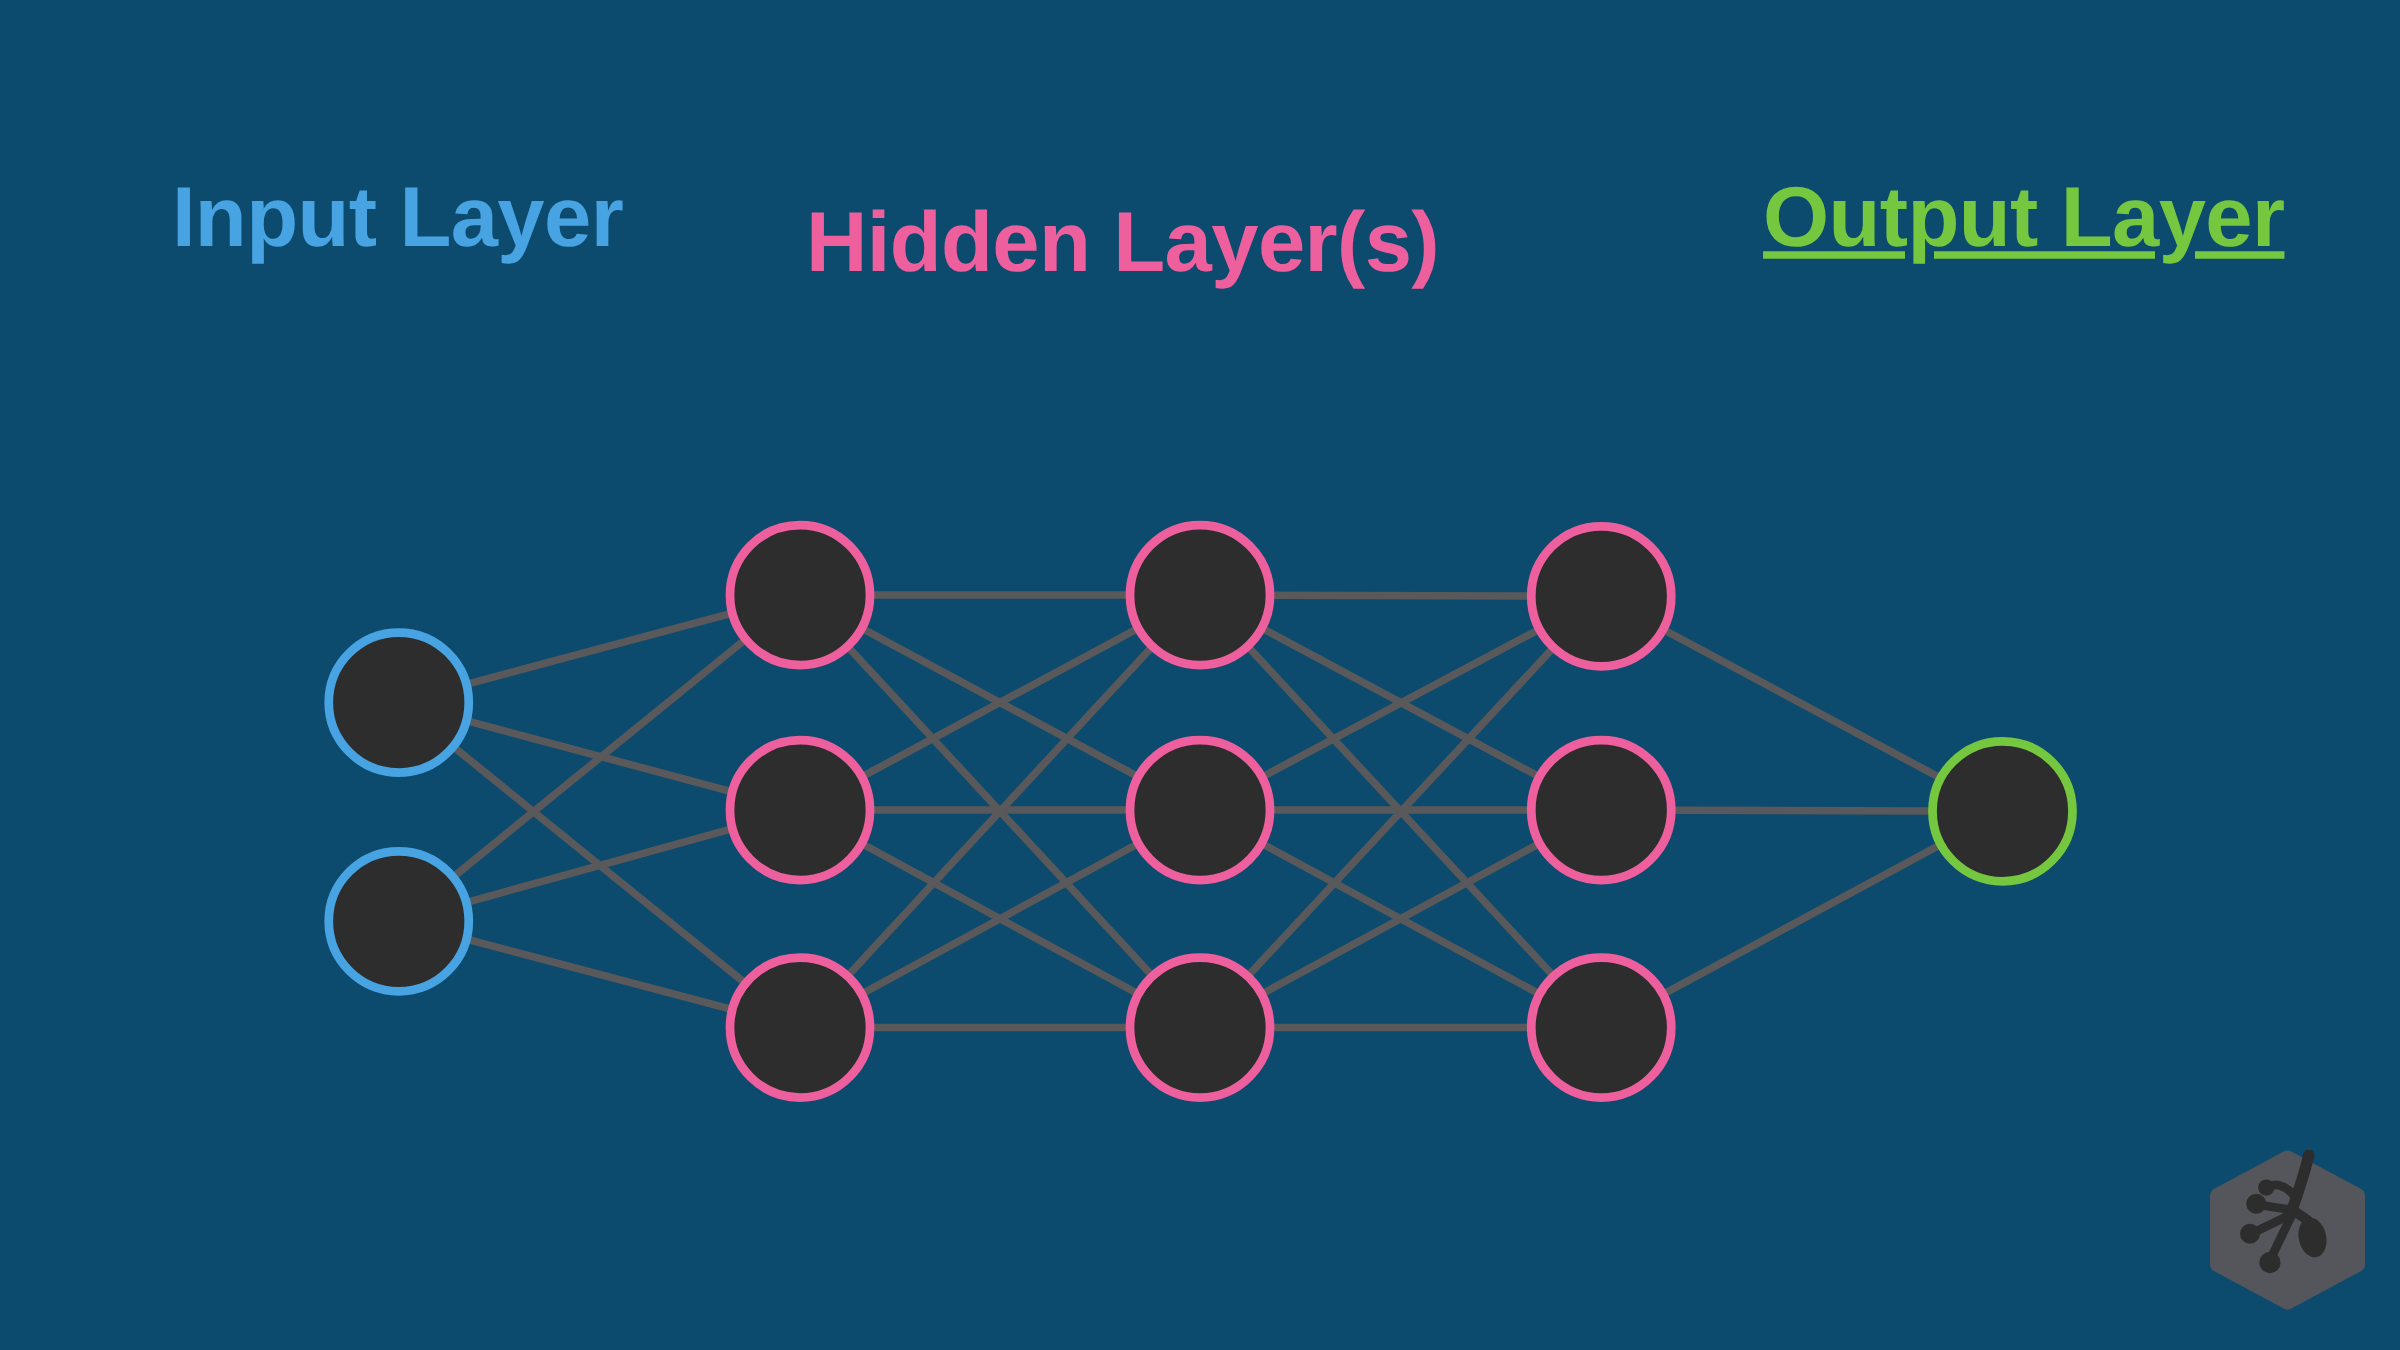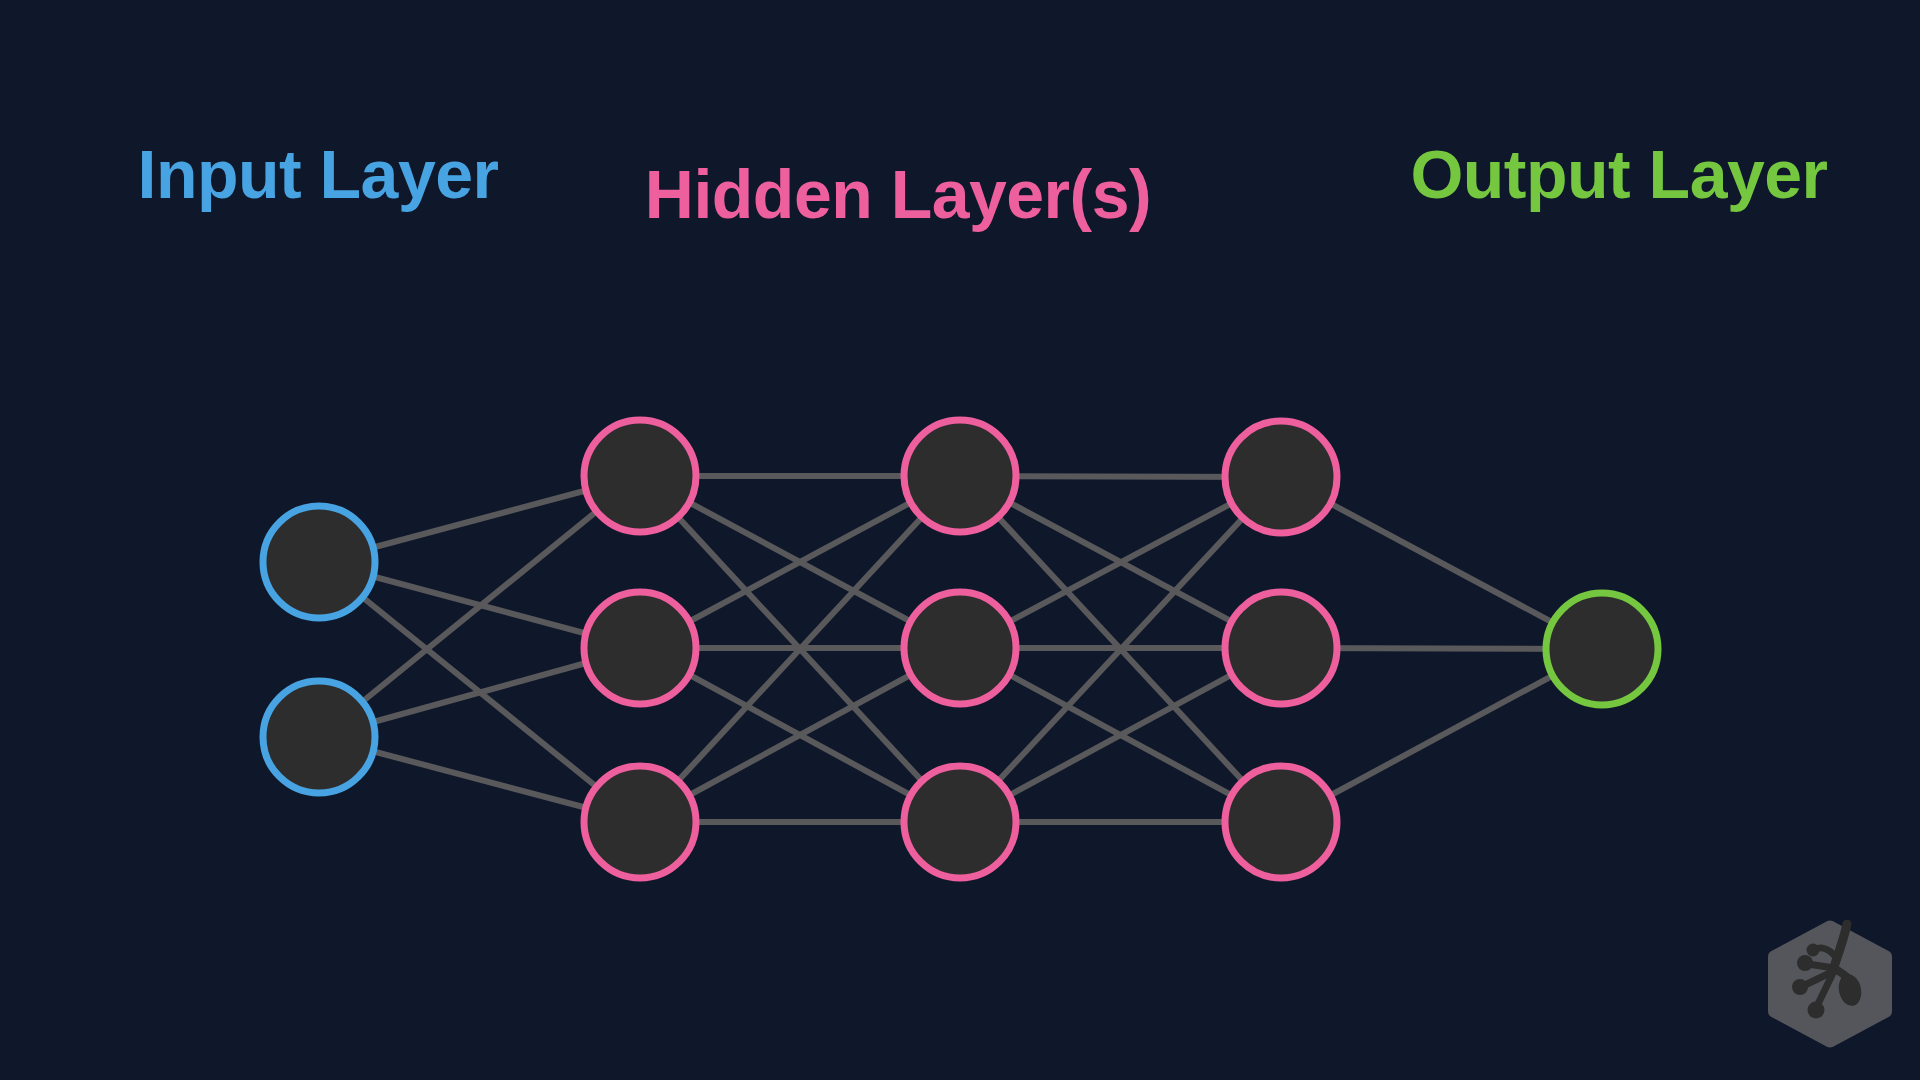--- a/index.html
+++ b/index.html
@@ -49,27 +49,27 @@
     stroke: var(--cutout, #2d2d2d);
     stroke-linecap: round;
   }
   .branch-fill {
     fill: var(--cutout, #2d2d2d);
   }
 </style>
 </head>
 <body style="background: rgb(45, 45, 45);">
 
-<div class="stage" style="width: 1920px; height: 1080px; background: #0f172a;">
+<div class="stage" style="width: 1920px; height: 1080px; background: #0c4a6e;">
 
   <div class="layer-label" style="left: 318px; top: 140px; color: rgb(71, 163, 225);">Input Layer</div>
 
   <div class="layer-label" style="left: 898px; top: 140px; color: rgb(238, 95, 158); margin-top: 20px;">Hidden Layer(s)</div>
 
-  <div class="layer-label" style="left: 1619px; top: 140px; color: rgb(116, 199, 63);">Output Layer</div>
+  <div class="layer-label" style="left: 1619px; top: 140px; color: rgb(116, 199, 63); text-decoration: underline;">Output Layer</div>
 
   <svg id="network-svg" xmlns="http://www.w3.org/2000/svg" viewBox="0 0 1920 1080">
       <line x1="319" y1="562" x2="640" y2="476" stroke="#59595b" stroke-width="6"></line>
       <line x1="319" y1="562" x2="640" y2="648" stroke="#59595b" stroke-width="6"></line>
       <line x1="319" y1="562" x2="640" y2="822" stroke="#59595b" stroke-width="6"></line>
       <line x1="319" y1="737" x2="640" y2="476" stroke="#59595b" stroke-width="6"></line>
       <line x1="319" y1="737" x2="640" y2="648" stroke="#59595b" stroke-width="6"></line>
       <line x1="319" y1="737" x2="640" y2="822" stroke="#59595b" stroke-width="6"></line>
       <line x1="640" y1="476" x2="960" y2="476" stroke="#59595b" stroke-width="6"></line>
       <line x1="640" y1="476" x2="960" y2="648" stroke="#59595b" stroke-width="6"></line>

